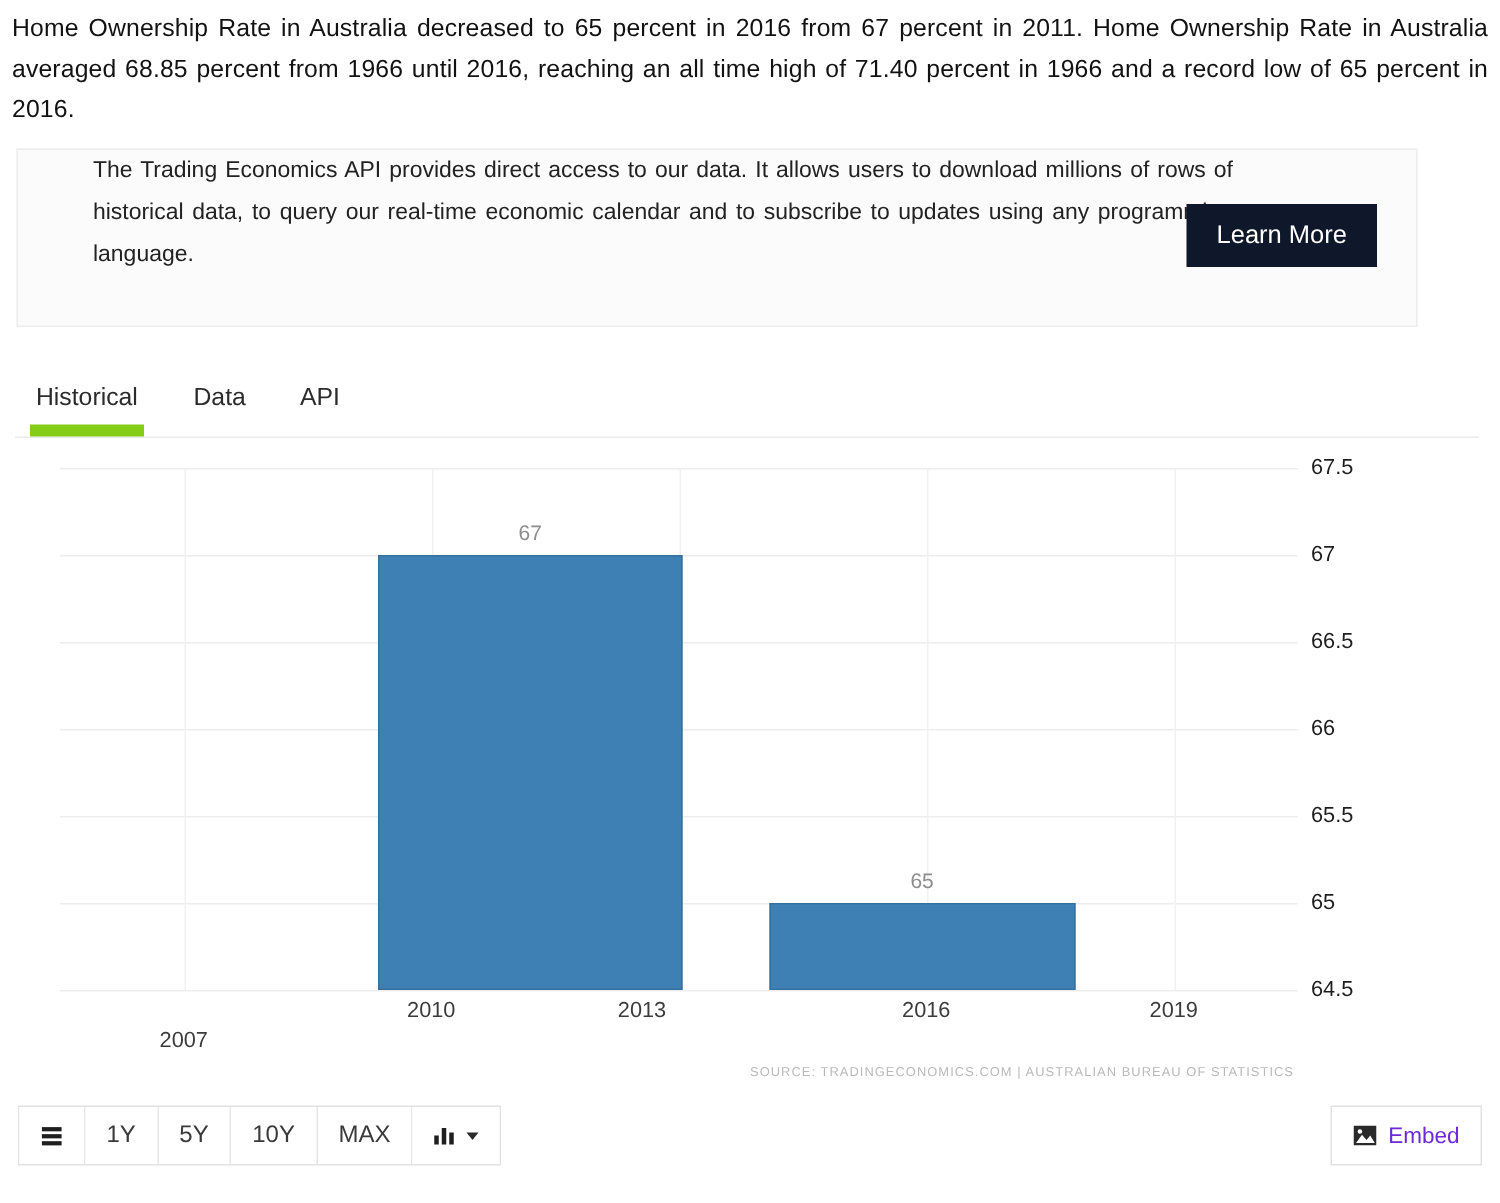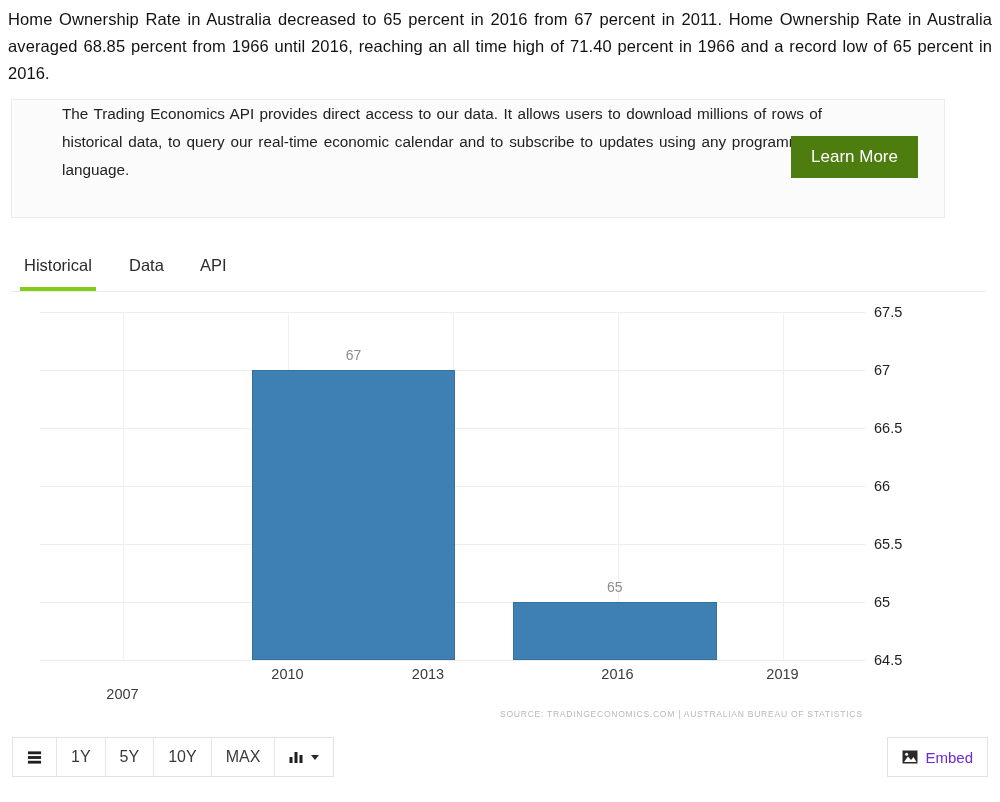--- a/index.html
+++ b/index.html
@@ -45,21 +45,21 @@
     width: 760px;
     font-size: 15.3px;
     line-height: 28px;
     color: #222;
     text-align: justify;
   }
   .learn-more {
     position: absolute;
     right: 26px; top: 36px;
     width: 127px; height: 42px;
-    background: #4d7c0f;
+    background: #0f172a;
     color: #fff;
     font-size: 17px;
     border: none;
     cursor: pointer;
     display: flex;
     align-items: center;
     justify-content: center;
     font-family: "Liberation Sans", sans-serif;
   }
 
@@ -73,21 +73,21 @@
   .tab {
     position: absolute;
     top: 0;
     height: 44px;
     line-height: 36px;
     font-size: 16.5px;
     color: #2b2b2b;
     cursor: pointer;
     padding: 0 4px;
   }
-  .tab.active { border-bottom: 4px solid #84cc16; }
+  .tab.active { border-bottom: 8px solid #84cc16; }
   .tab-0 { left: 10px; }
   .tab-1 { left: 115px; }
   .tab-2 { left: 186px; }
 
   
   .chart {
     position: absolute;
     left: 0px; top: 300px;
     width: 1000px; height: 425px;
   }

